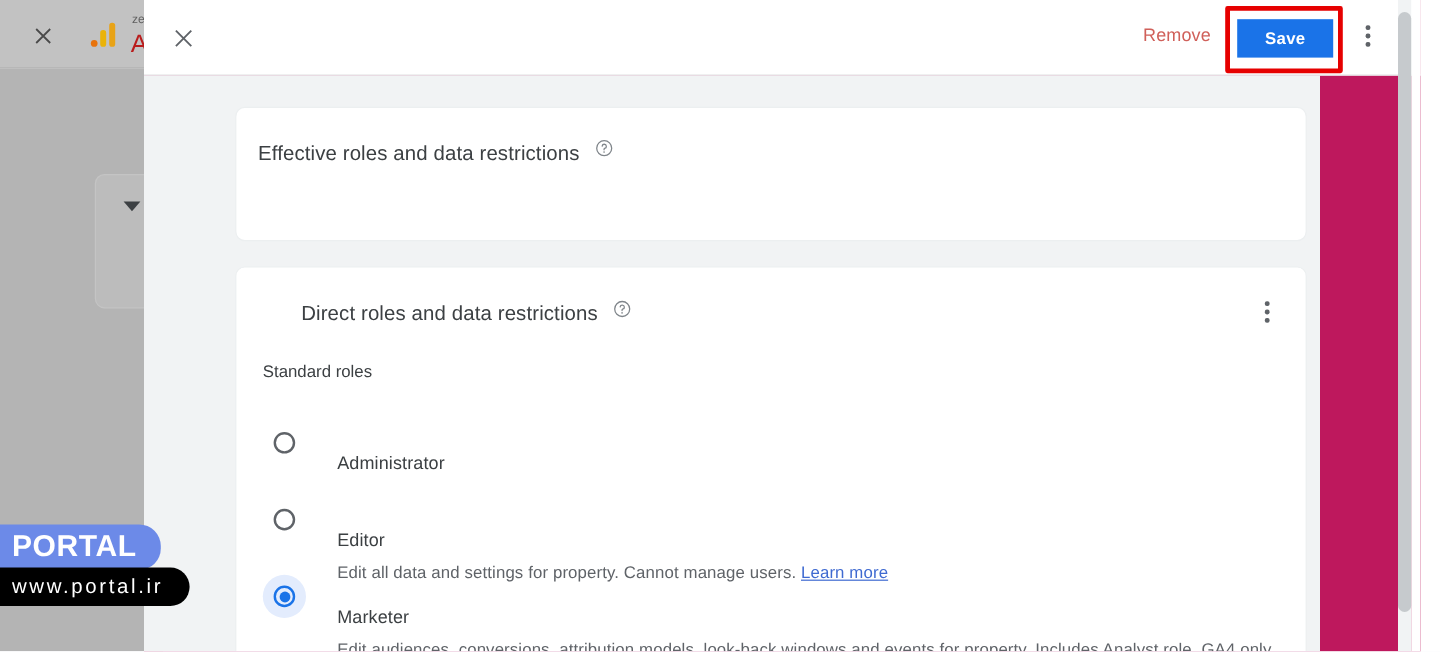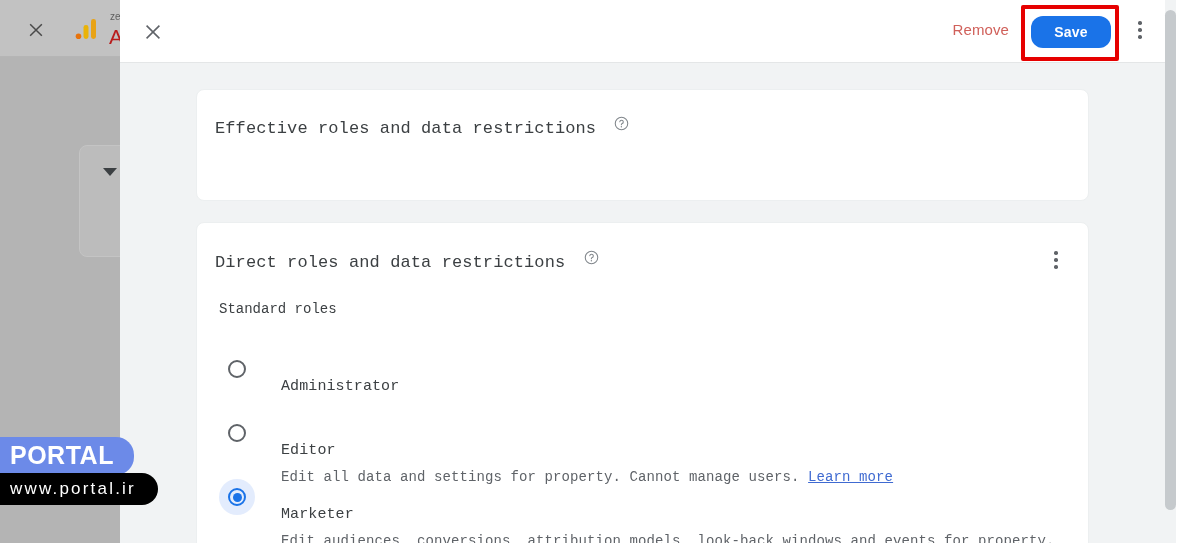--- a/index.html
+++ b/index.html
@@ -119,21 +119,21 @@
     border: none;
     font-family: "Liberation Sans", sans-serif;
   }
   .hdr-save-btn {
     position: absolute;
     right: 73px; top: 16px;
     width: 80px; height: 32px;
     background: #1a73e8;
     color: #ffffff;
     border: none;
-    border-radius: 12px;
+    border-radius: 0;
     font-size: 14px;
     font-weight: bold;
     letter-spacing: .2px;
     cursor: pointer;
     font-family: "Liberation Sans", sans-serif;
   }
   .hdr-highlight {
     position: absolute;
     left: 901px; top: 5px;
     width: 98px; height: 56px;
@@ -150,25 +150,24 @@
   .dot {
     width: 3.5px; height: 3.5px;
     border-radius: 50%;
     background: #5f6368;
     margin: 0 auto 3.5px auto;
   }
 
   .panel-body {
     position: absolute;
     left: 0; top: 63px;
-    width: 1080px;
+    width: 980px;
     height: 480px;
     background: #f1f3f4;
     overflow: hidden;
-    font-family: Liberation Mono, monospace;
   }
 
   
   .card {
     position: absolute;
     left: 76px;
     width: 893px;
     background: #ffffff;
     border-radius: 8px;
     border: 1px solid #eceff0;
@@ -178,21 +177,21 @@
 
   .card-title {
     position: absolute;
     left: 18px;
     font-size: 17px;
     color: #3c4043;
     letter-spacing: .1px;
     white-space: nowrap;
   }
   .card-effective .card-title { top: 26px; }
-  .card-direct .card-title    { top: 27px; }
+  .card-direct .card-title    { top: 27px; margin-left: 36px; }
 
   .help-icon {
     display: inline-block;
     vertical-align: 2px;
     margin-left: 8px;
     width: 15px; height: 15px;
     cursor: pointer;
   }
 
   .effective-value {

